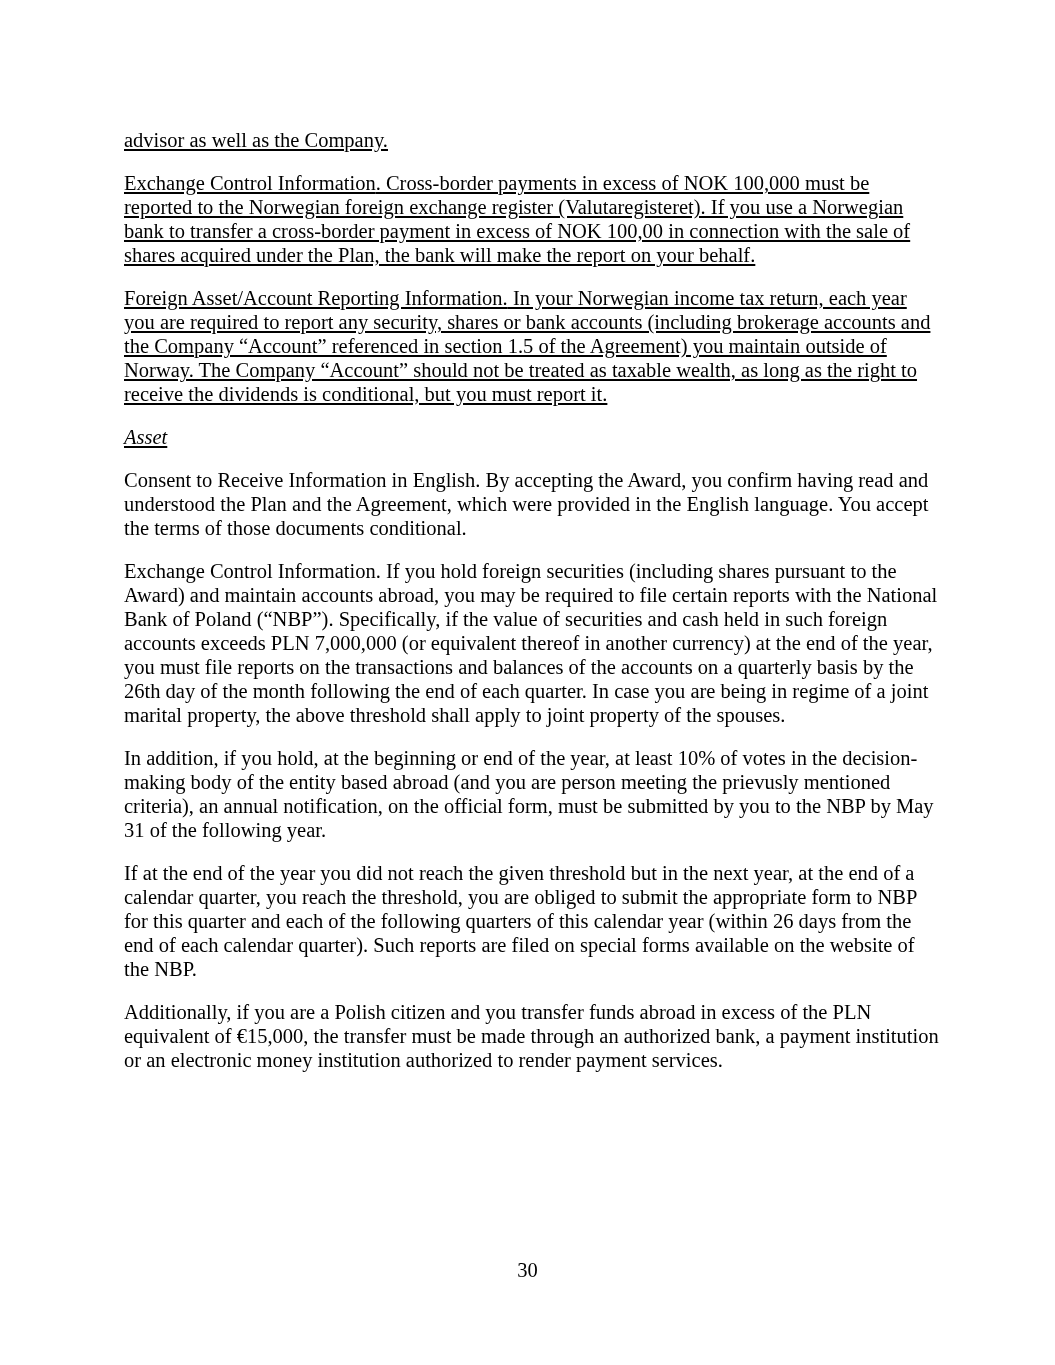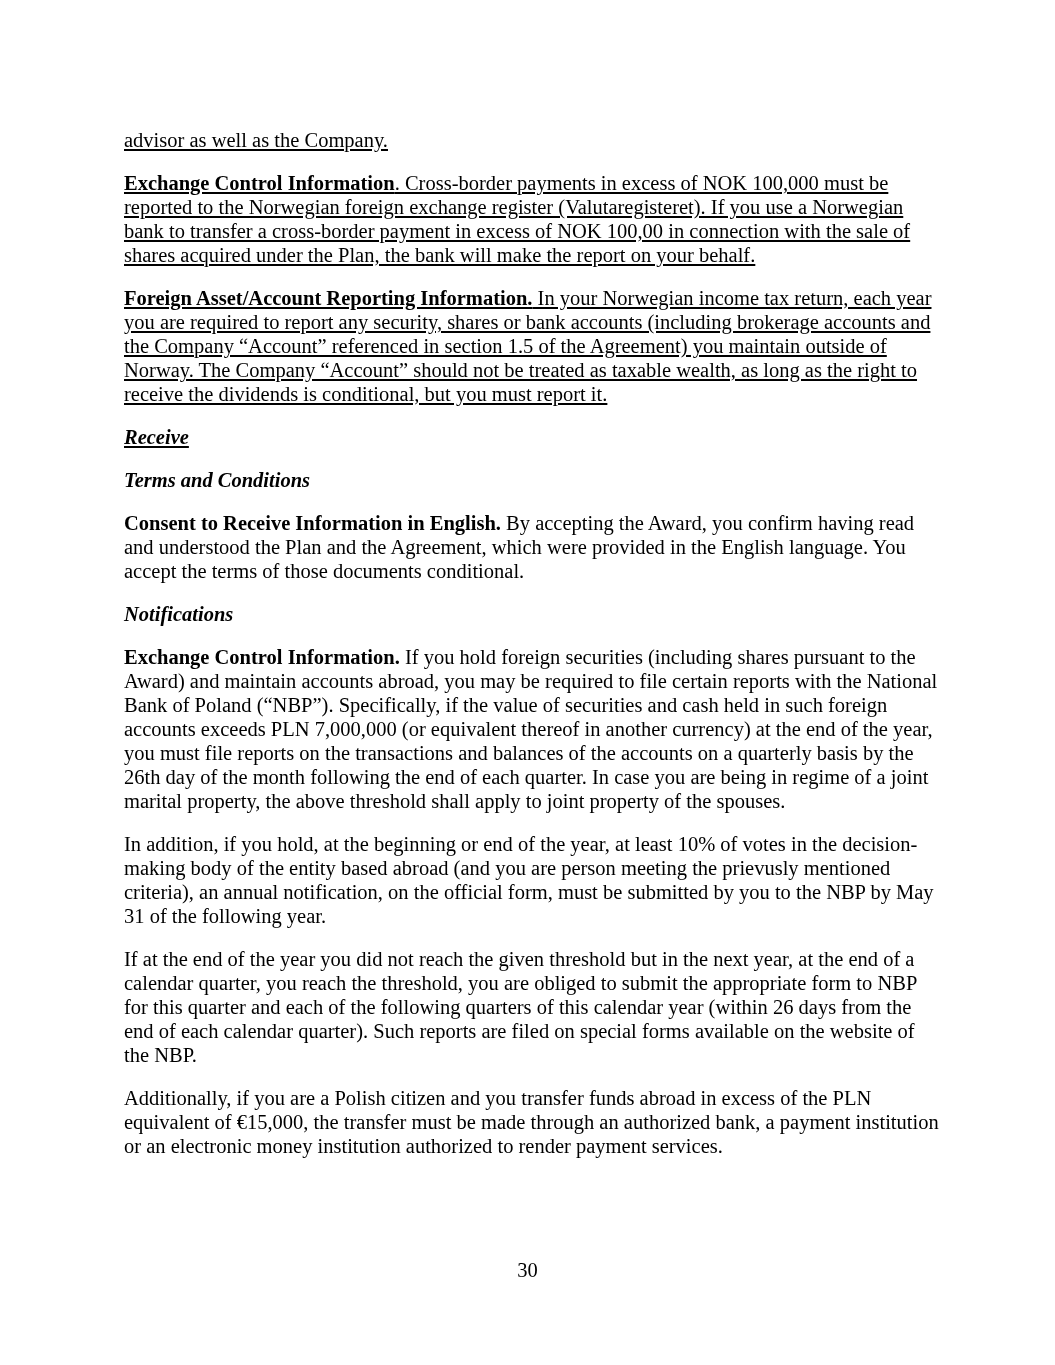--- a/index.html
+++ b/index.html
@@ -22,44 +22,42 @@
     top: 128px;
     width: 826px;
   }
   p.para {
     margin: 0 8px 19px 0;
     font-size: 20.5px;
     line-height: 24px;
     text-align: left;
     white-space: normal;
   }
-  .b { font-weight: bold; }
+  .b { font-weight: normal; }
   .i { font-style: italic; }
   .u { text-decoration: underline; }
   .footer {
     position: absolute;
     top: 1258px;
     left: 0;
     width: 100%;
     text-align: center;
     font-size: 20.5px;
     line-height: 24px;
   }
 </style>
 </head>
 <body>
 
 <div class="page">
   <div class="content" id="doc-body">
       <p class="para"><span class="u">advisor as well as the Company.</span></p>
       <p class="para"><span class="b u">Exchange Control Information</span><span class="u">. Cross-border payments in excess of NOK 100,000 must be reported to the Norwegian foreign exchange register (Valutaregisteret). If you use a Norwegian bank to transfer a cross-border payment in excess of NOK 100,00 in connection with the sale of shares acquired under the Plan, the bank will make the report on your behalf.</span></p>
       <p class="para"><span class="b u">Foreign Asset/Account Reporting Information.</span><span class="u"> In your Norwegian income tax return, each year you are required to report any security, shares or bank accounts (including brokerage accounts and the Company “Account” referenced in section 1.5 of the Agreement) you maintain outside of Norway. The Company “Account” should not be treated as taxable wealth, as long as the right to receive the dividends is conditional, but you must report it.</span></p>
-      <p class="para"><span class="b i u">Receive</span></p>
-      <p class="para"><span class="b i">Terms and Conditions</span></p>
+      <p class="para"><span class="b i u">Asset</span></p>
       <p class="para"><span class="b">Consent to Receive Information in English.</span><span> By accepting the Award, you confirm having read and understood the Plan and the Agreement, which were provided in the English language. You accept the terms of those documents conditional.</span></p>
-      <p class="para"><span class="b i">Notifications</span></p>
       <p class="para"><span class="b">Exchange Control Information.</span><span> If you hold foreign securities (including shares pursuant to the Award) and maintain accounts abroad, you may be required to file certain reports with the National Bank of Poland (“NBP”). Specifically, if the value of securities and cash held in such foreign accounts exceeds PLN 7,000,000 (or equivalent thereof in another currency) at the end of the year, you must file reports on the transactions and balances of the accounts on a quarterly basis by the 26th day of the month following the end of each quarter. In case you are being in regime of a joint marital property, the above threshold shall apply to joint property of the spouses.</span></p>
       <p class="para"><span>In addition, if you hold, at the beginning or end of the year, at least 10% of votes in the decision-making body of the entity based abroad (and you are person meeting the prievusly mentioned criteria), an annual notification, on the official form, must be submitted by you to the NBP by May 31 of the following year.</span></p>
       <p class="para"><span>If at the end of the year you did not reach the given threshold but in the next year, at the end of a calendar quarter, you reach the threshold, you are obliged to submit the appropriate form to NBP for this quarter and each of the following quarters of this calendar year (within 26 days from the end of each calendar quarter). Such reports are filed on special forms available on the website of the NBP.</span></p>
       <p class="para"><span>Additionally, if you are a Polish citizen and you transfer funds abroad in excess of the PLN equivalent of €15,000, the transfer must be made through an authorized bank, a payment institution or an electronic money institution authorized to render payment services.</span></p>
     </div>
   <div class="footer">30</div>
 </div>
 
 </body></html>

